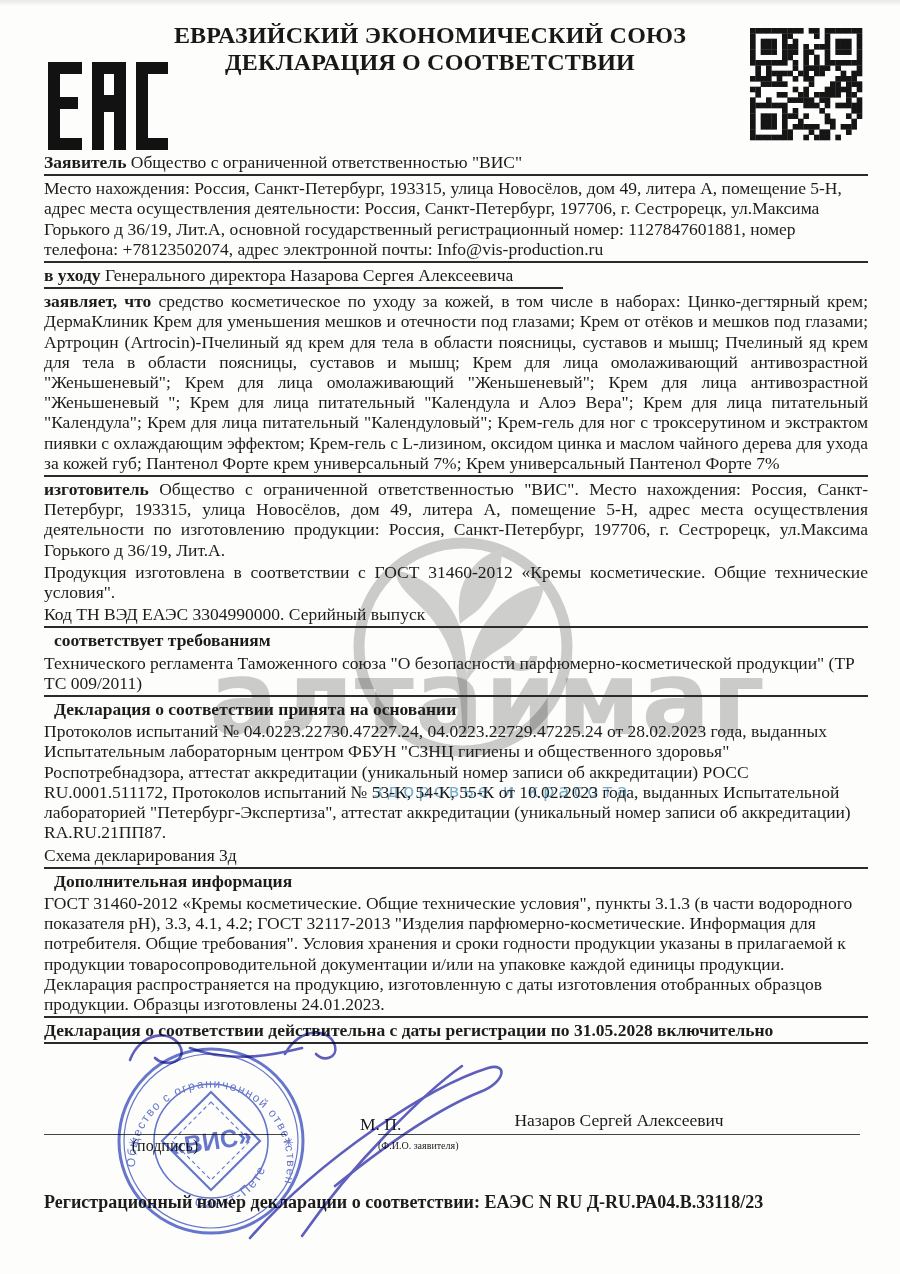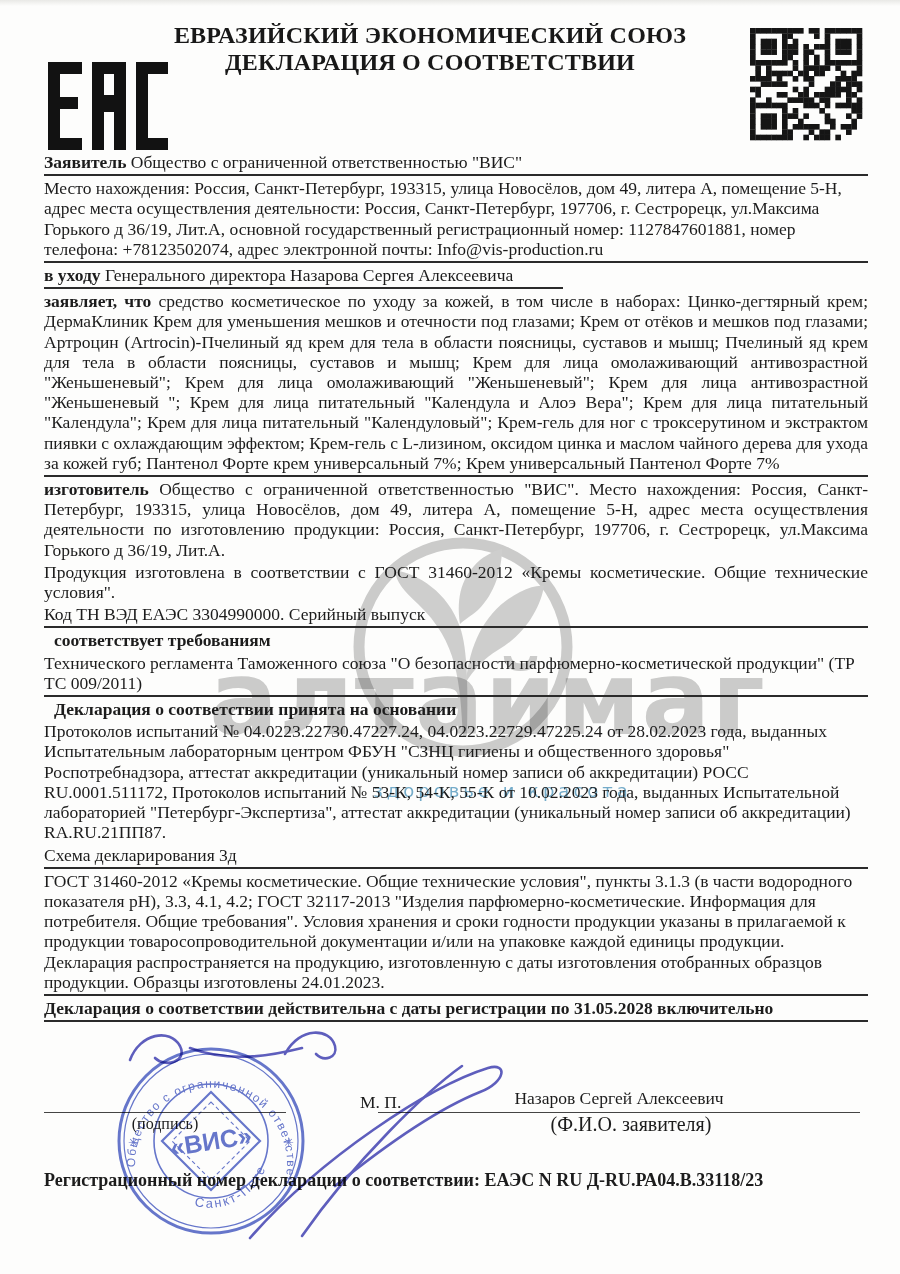--- a/index.html
+++ b/index.html
@@ -26,21 +26,21 @@
   .hr.part{ width:63%; }
   h3.sec{ margin:2px 10px; font-size:17.5px; font-weight:bold; }
   .boldline{ font-weight:bold; }
   
   .sigblock{ position:relative; height:84px; margin-top:34px; }
   .sig-line{ position:absolute; left:0; top:56px; width:242px; border-top:1.5px solid #444; }
   .sig-cap{ position:absolute; left:0; top:58px; width:242px; text-align:center; font-size:16px; }
   .mp{ position:absolute; left:268px; top:36px; font-size:17.5px;margin-left:48px; }
   .fio{ position:absolute; left:334px; top:32px; width:482px; text-align:center; font-size:17.5px; }
   .fio-line{ position:absolute; left:334px; top:56px; width:482px; border-top:1.5px solid #444; }
-  .fio-cap{ position:absolute; left:334px; top:58px; width:482px; text-align:center; font-size:20px;margin-left:12px; }
+  .fio-cap{ position:absolute; left:334px; top:58px; width:482px; text-align:left; font-size:10px; }
   .regblock p{ margin:0; font-weight:bold; font-size:18px; }
   .regblock .r1{ margin-top:30px; }
   .regblock .r2{ margin-top:16px; }
   
   .wm{ position:absolute; pointer-events:none; mix-blend-mode:multiply; }
   .wm-logo{ left:348px; top:532px; width:230px; height:230px; opacity:.5; }
   .wm-brand{ left:200px; top:648px; width:575px; text-align:center;
     font-family:"DejaVu Sans", sans-serif; font-weight:bold; font-size:102px; line-height:1;
     color:#8f8f8f; opacity:.45; letter-spacing:1px;}
   .wm-tag{ left:330px; top:780px; width:345px; text-align:center;
@@ -347,20 +347,21 @@
 
     <h3 class="sec">соответствует требованиям</h3>
     <p>Технического регламента Таможенного союза "О безопасности парфюмерно-косметической продукции" (ТР ТС 009/2011)</p>
     <div class="hr"></div>
 
     <h3 class="sec">Декларация о соответствии принята на основании</h3>
     <p>Протоколов испытаний № 04.0223.22730.47227.24, 04.0223.22729.47225.24 от 28.02.2023 года, выданных Испытательным лабораторным центром ФБУН "СЗНЦ гигиены и общественного здоровья" Роспотребнадзора, аттестат аккредитации (уникальный номер записи об аккредитации) РОСС RU.0001.511172, Протоколов испытаний № 53-К, 54-К, 55-К от 10.02.2023 года, выданных Испытательной лабораторией "Петербург-Экспертиза", аттестат аккредитации (уникальный номер записи об аккредитации) RA.RU.21ПП87.</p>
     <p>Схема декларирования 3д</p>
     <div class="hr"></div>
 
+    <h3 class="sec">Дополнительная информация</h3>
     <p>ГОСТ 31460-2012 «Кремы косметические. Общие технические условия", пункты 3.1.3 (в части водородного показателя pH), 3.3, 4.1, 4.2; ГОСТ 32117-2013 "Изделия парфюмерно-косметические. Информация для потребителя. Общие требования". Условия хранения и сроки годности продукции указаны в прилагаемой к продукции товаросопроводительной документации и/или на упаковке каждой единицы продукции. Декларация распространяется на продукцию, изготовленную с даты изготовления отобранных образцов продукции. Образцы изготовлены 24.01.2023.</p>
     <div class="hr"></div>
 
     <p class="boldline">Декларация о соответствии  действительна с даты регистрации по 31.05.2028 включительно</p>
     <div class="hr"></div>
 
     <div class="sigblock">
       <div class="sig-line"></div>
       <div class="sig-cap">(подпись)</div>
       <div class="mp">М. П.</div>

